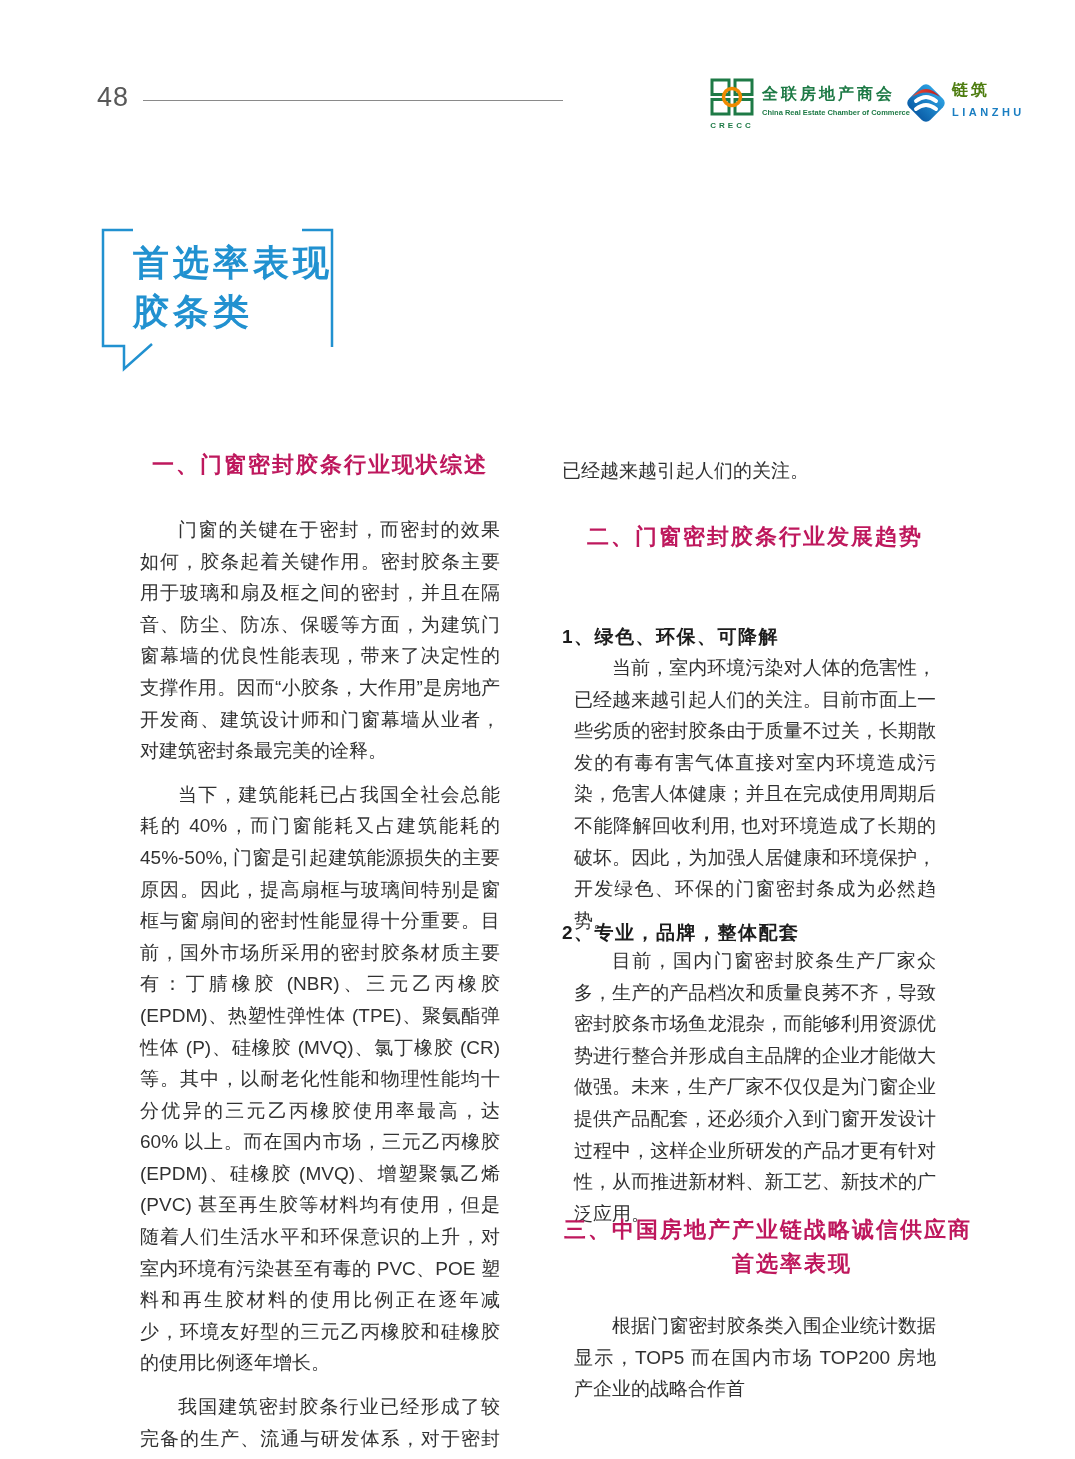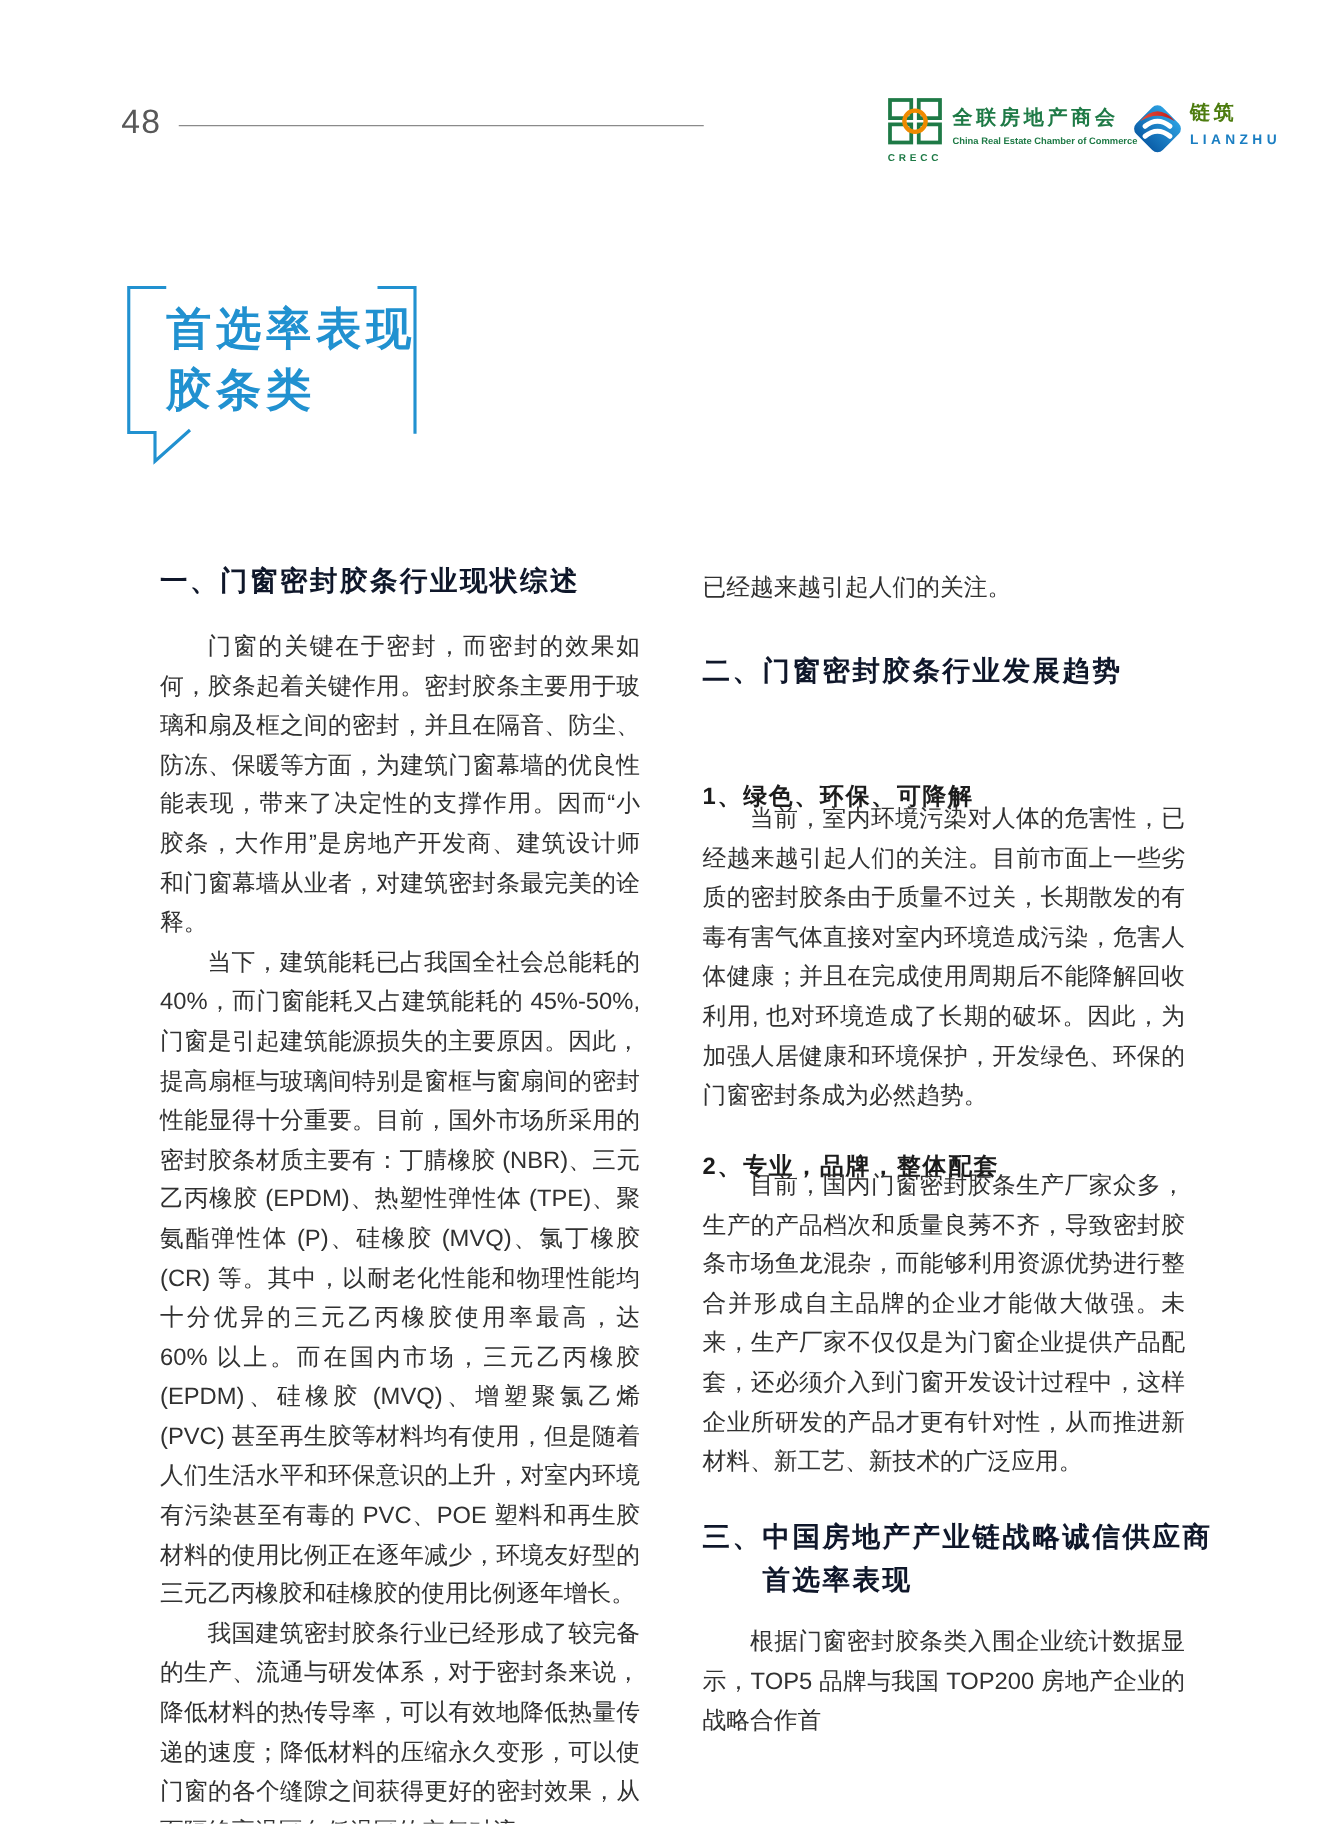--- a/index.html
+++ b/index.html
@@ -19,23 +19,23 @@
   .lz-text{left:952px;top:80px;}
   .lz-cn{font-size:16px;font-weight:bold;color:#4d7c0f;letter-spacing:3px;}
   .lz-en{font-size:11px;font-weight:bold;color:#1a7ec2;letter-spacing:3.5px;margin-top:5px;text-align:right;}
 
   
   .title-frame{left:95px;top:222px;}
   .title-text{left:133px;top:238px;font-size:36px;font-weight:bold;color:#2191d0;line-height:49px;letter-spacing:4px;}
 
   
   .body-text{font-size:19px;line-height:31.6px;color:#313131;text-align:justify;}
-  .body-text p{margin:0;text-indent:2em;}
+  .body-text p{margin:12px;text-indent:2em;}
   .lead{text-indent:0 !important;}
-  .h-major{font-size:22px;font-weight:bold;color:#0f172a;letter-spacing:2px;white-space:nowrap;}
+  .h-major{font-size:22px;font-weight:bold;color:#be185d;letter-spacing:2px;white-space:nowrap;text-align:center;}
   .h-minor{font-size:19px;font-weight:bold;color:#1c1c1c;letter-spacing:1.5px;white-space:nowrap;margin-top:26px;}
   .col-left{left:128px;width:384px;}
   .col-right{left:562px;width:386px;}
   .h3-line2{padding-left:48px;}
 </style>
 </head>
 <body>
 
 <div class="page">
 
@@ -114,16 +114,16 @@
   <div class="abs body-text col-right" style="top:933px;">
     <p>目前，国内门窗密封胶条生产厂家众多，生产的产品档次和质量良莠不齐，导致密封胶条市场鱼龙混杂，而能够利用资源优势进行整合并形成自主品牌的企业才能做大做强。未来，生产厂家不仅仅是为门窗企业提供产品配套，还必须介入到门窗开发设计过程中，这样企业所研发的产品才更有针对性，从而推进新材料、新工艺、新技术的广泛应用。</p>
   </div>
 
   <div class="abs h-major" style="left:562px;top:1213px;width:412px;line-height:34px;">
     <div>三、中国房地产产业链战略诚信供应商</div>
     <div class="h3-line2">首选率表现</div>
   </div>
 
   <div class="abs body-text col-right" style="top:1298px;">
-    <p>根据门窗密封胶条类入围企业统计数据显示，TOP5 品牌与我国 TOP200 房地产企业的战略合作首</p>
+    <p>根据门窗密封胶条类入围企业统计数据显示，TOP5 而在国内市场 TOP200 房地产企业的战略合作首</p>
   </div>
 
 </div>
 
 </body></html>

